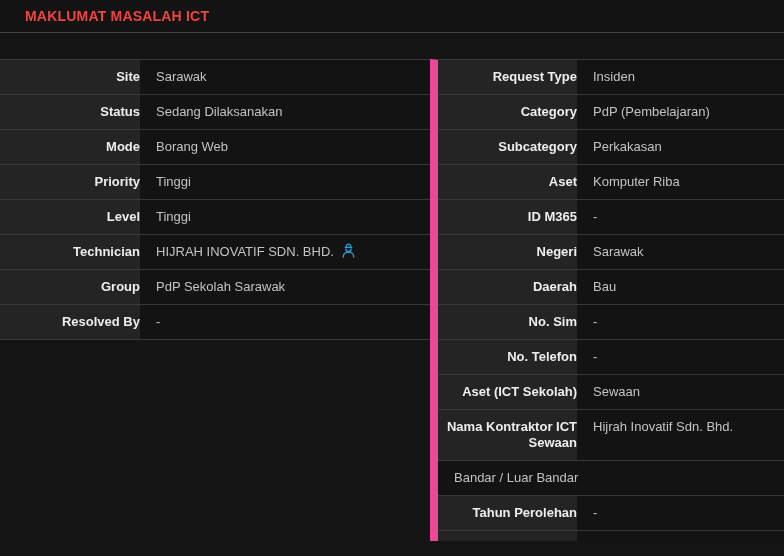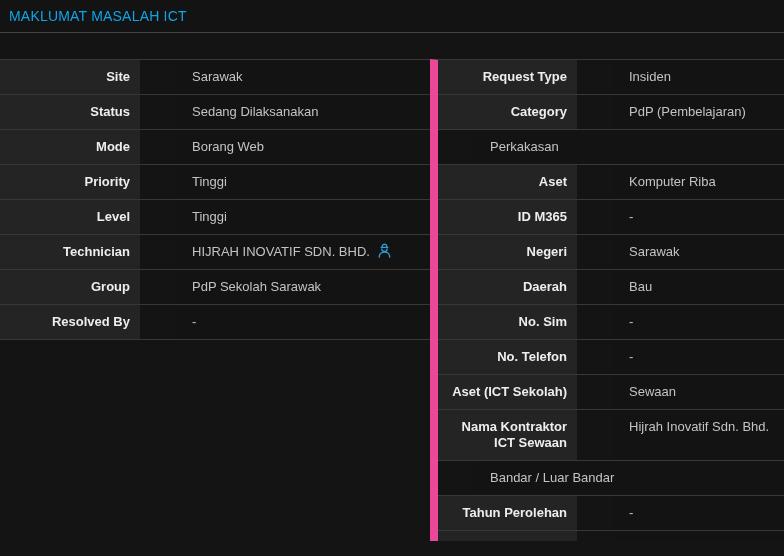--- a/index.html
+++ b/index.html
@@ -11,24 +11,24 @@
     font-family: "Liberation Sans", sans-serif;
   }
   .page-header {
     height: 33px;
     display: flex; align-items: center;
     padding: 0 9px;
     background: #131313;
     border-bottom: 1px solid #424242;
   }
   .page-title {
-    margin: 0;
+    margin: 16px;
     font-size: 14px;
-    font-weight: normal;
-    color: #0ea5e9;
+    font-weight: bold;
+    color: #ef4444;
     letter-spacing: 0.2px;
   }
   .tables {
     display: flex;
     margin-top: 26px;
     align-items: flex-start;
   }
   .table { border-top: 1px solid #383838; }
   .table-left { width: 430px; }
   .table-right { width: 354px; border-left: 8px solid #ec4899; }
@@ -39,32 +39,32 @@
   }
   .label-cell {
     flex: 0 0 140px;
     width: 140px;
     background: #242424;
     color: #eeeeee;
     font-size: 13px;
     font-weight: bold;
     line-height: 16px;
     text-align: right;
-    padding: 9px 10px 9px 8px;
+    padding: 9px 0 9px 8px;
     display: flex; align-items: center; justify-content: flex-end;
   }
   .table-right .label-cell { flex-basis: 139px; width: 139px; }
   .value-cell {
     flex: 1;
     background: #131313;
     color: #c3c3c3;
     font-size: 13px;
     line-height: 16px;
     padding: 9px 10px 9px 16px;
-    display: flex; align-items: flex-start; gap: 7px; margin-left: 36px;
+    display: flex; align-items: flex-start; gap: 7px;
   }
   .row-icon {
     display: inline-flex;
     align-items: center;
     margin-top: -1px;
     cursor: pointer;
   }
   .row-partial { height: 10px; min-height: 0; border-bottom: none; }
   .row-partial .label-cell, .row-partial .value-cell { padding: 0; }
 </style>
@@ -153,20 +153,21 @@
     </div>
   </div>
         <div class="row">
     <div class="label-cell">Category</div>
     <div class="value-cell">
       <span class="value-text">PdP (Pembelajaran)</span>
 
     </div>
   </div>
         <div class="row">
+    <div class="label-cell">Subcategory</div>
     <div class="value-cell">
       <span class="value-text">Perkakasan</span>
 
     </div>
   </div>
         <div class="row">
     <div class="label-cell">Aset</div>
     <div class="value-cell">
       <span class="value-text">Komputer Riba</span>
 

